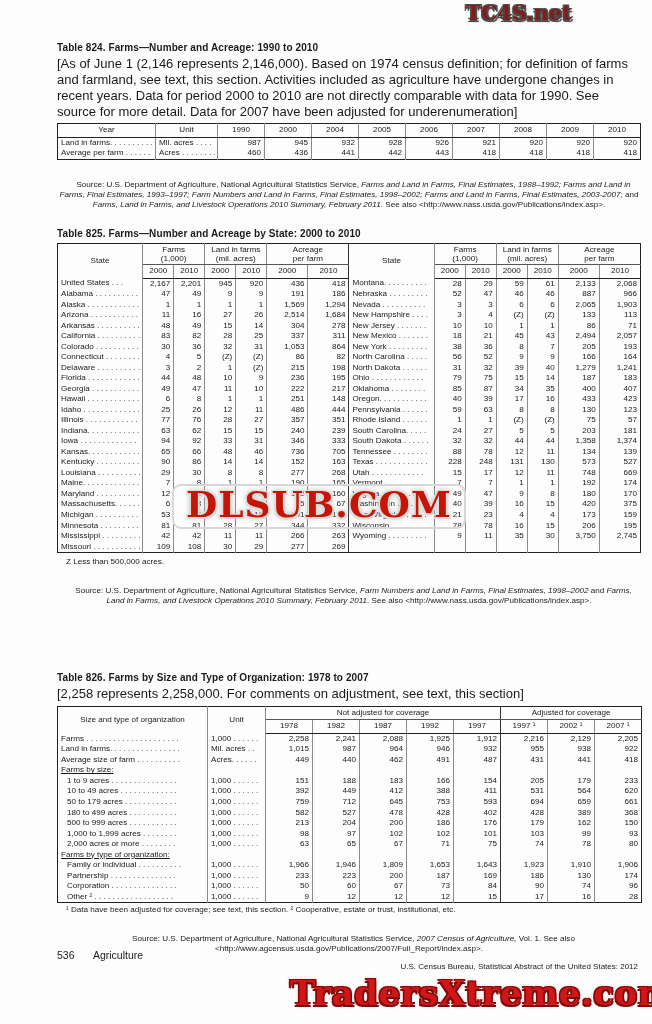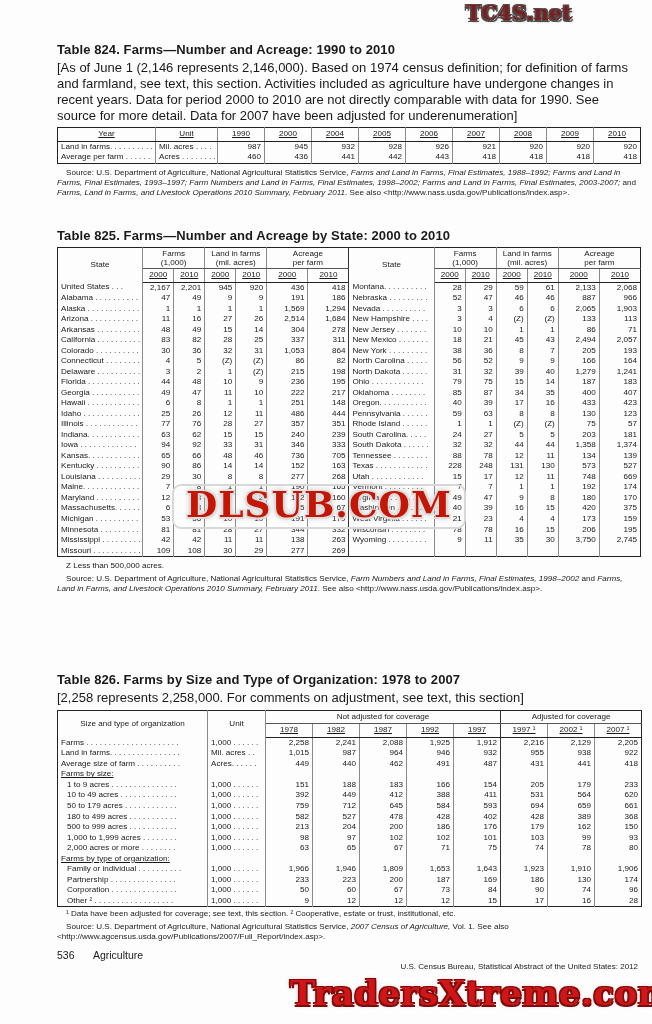--- a/index.html
+++ b/index.html
@@ -7,36 +7,36 @@
   .page {
     position:relative; width:652px; height:1024px; margin:0 auto;
     background:#fdfdfd; overflow:hidden; color:#1a1a1a;
     font-family:"Liberation Sans", sans-serif;
   }
   .blk { position:absolute; left:57px; width:584px; }
   #blk824 { top:42px; }
   #blk825 { top:228px; }
   #blk826 { top:672px; }
 
-  .tbl-title { font-size:13px; font-weight:bold; letter-spacing:0.1px; }
+  .tbl-title { font-size:10px; font-weight:bold; letter-spacing:0.1px; }
   .headnote { font-size:13px; line-height:1.22; margin-top:3px; }
-  .source { font-size:8.1px; line-height:1.25; margin-top:4px; text-indent:9px; }
+  .source { font-size:8.1px; line-height:1.25; margin-top:20px; text-indent:9px;text-align:center; }
   .znote { font-size:8.1px; margin-top:4px; text-indent:9px; }
   .footnote { font-size:8.1px; margin-top:2px; text-indent:9px; }
 
   table.tbl {
     border-collapse:collapse; table-layout:fixed; width:100%;
     margin-top:4px; font-size:8.1px; border:1px solid #222;
   }
   .tbl th, .tbl td {
     font-weight:normal; padding:0 3px; line-height:1.3;
     overflow:hidden; white-space:nowrap;
   }
   .tbl thead th { text-align:center; vertical-align:bottom; padding:1px 2px; }
-  .tbl thead tr:last-child th { border-bottom:1px solid #222;text-decoration:underline; }
+  .tbl thead tr:last-child th { border-bottom:1px solid #222; }
   .tbl tr > * { border-left:0.5px solid #8a8a8a; }
   .tbl tr > *:first-child { border-left:none; }
   .gbl { border-left:1px solid #333 !important; }
   .hr-r { border-right:0.5px solid #8a8a8a; }
   .tbl th.grp { white-space:pre-line; line-height:1.12; }
   .grp-under { border-bottom:0.5px solid #555; }
   .tbl th.vm { vertical-align:middle; }
   .num { text-align:right; }
   .lbl { text-align:left; }
   .b { font-weight:bold; }
@@ -572,21 +572,21 @@
             <td class="num">15</td>
             <td class="num">206</td>
             <td class="num">195</td>
           </tr>
           <tr>
             <td class="lbl">Mississippi . . . . . . . . .</td>
             <td class="num">42</td>
             <td class="num">42</td>
             <td class="num">11</td>
             <td class="num">11</td>
-            <td class="num">138</td>
+            <td class="num">266</td>
             <td class="num">263</td>
             <td class="lbl gbl">Wyoming . . . . . . . . .</td>
             <td class="num">9</td>
             <td class="num">11</td>
             <td class="num">35</td>
             <td class="num">30</td>
             <td class="num">3,750</td>
             <td class="num">2,745</td>
           </tr>
           <tr>
@@ -717,21 +717,21 @@
             <td class="num gbl">531</td>
             <td class="num">564</td>
             <td class="num">620</td>
           </tr>
           <tr>
             <td class="lbl ind">50 to 179 acres . . . . . . . . . . . .</td>
             <td class="lbl">1,000 . . . . . .</td>
             <td class="num">759</td>
             <td class="num">712</td>
             <td class="num">645</td>
-            <td class="num">584</td>
+            <td class="num">753</td>
             <td class="num">593</td>
             <td class="num gbl">694</td>
             <td class="num">659</td>
             <td class="num">661</td>
           </tr>
           <tr>
             <td class="lbl ind">180 to 499 acres . . . . . . . . . . .</td>
             <td class="lbl">1,000 . . . . . .</td>
             <td class="num">582</td>
             <td class="num">527</td>

